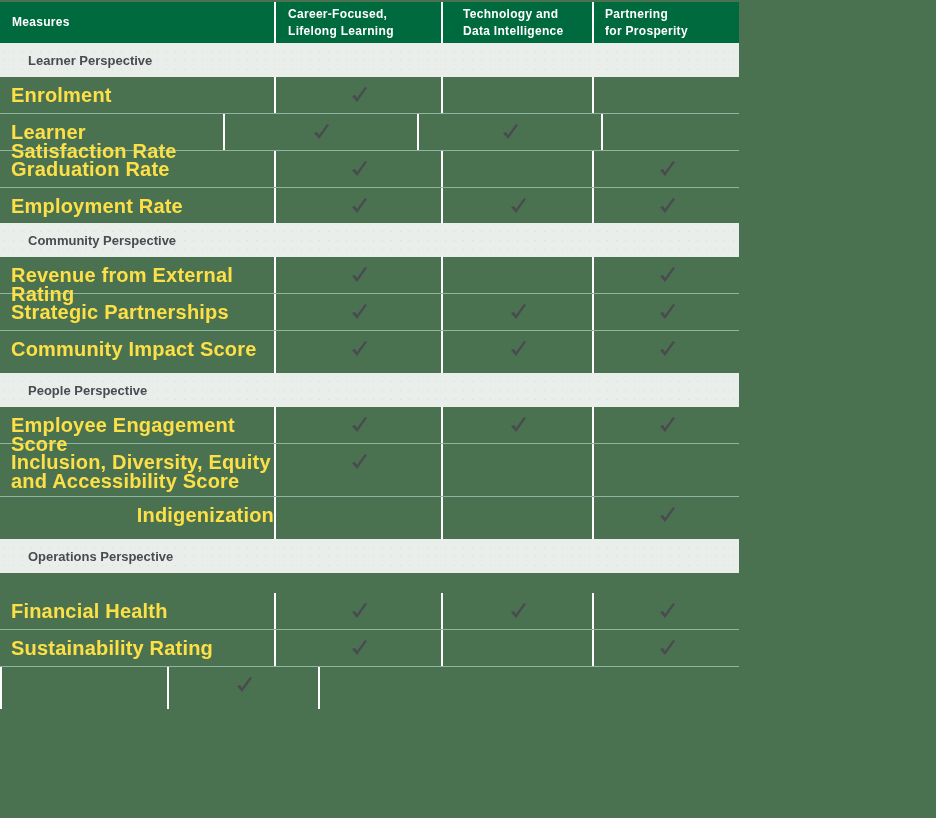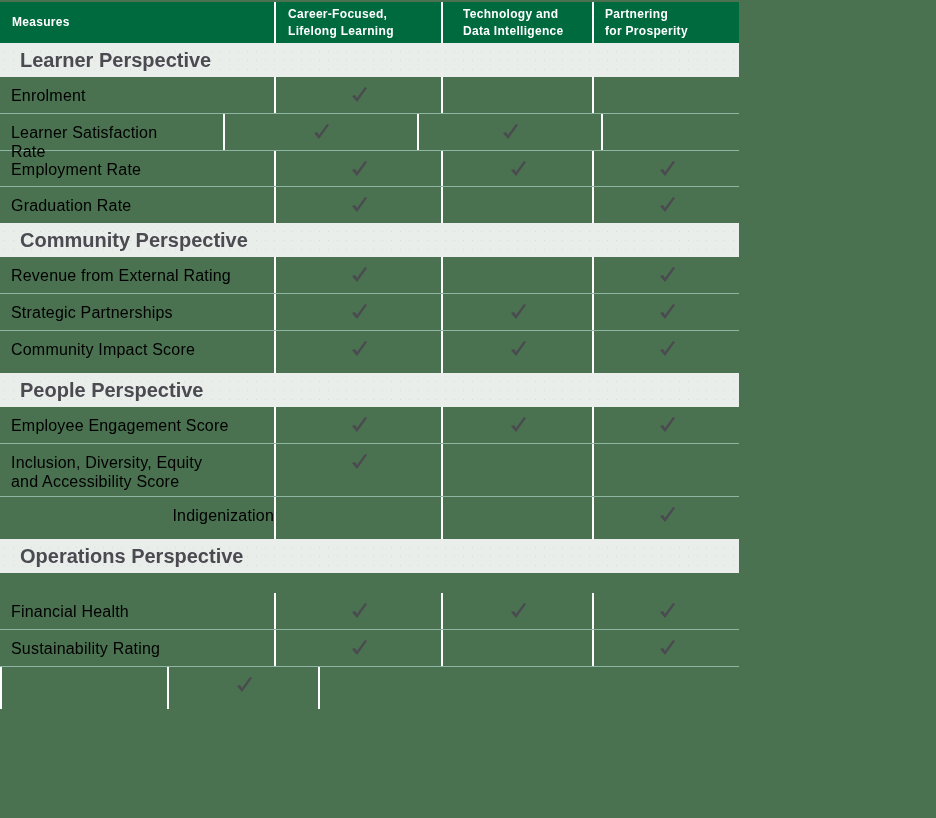--- a/index.html
+++ b/index.html
@@ -15,28 +15,28 @@
     font-weight:bold; font-size:12px; letter-spacing:0.3px;
   }
   .hdr .c { display:flex; align-items:center; line-height:17px; box-sizing:border-box; }
   .c1 { width:274px; padding-left:12px; }
   .c2 { width:165px; padding-left:12px; }
   .c3 { width:149px; padding-left:20px; }
   .c4 { width:145px; padding-left:11px; }
   .vsep { width:2px; background:#ffffff; flex:none; }
   .section {
     height:34px; background:#e9eeeb; color:#4a4a50;
-    font-weight:bold; font-size:20px; display:flex; align-items:center;
-    padding-left:20px; box-sizing:border-box;
+    font-weight:bold; font-size:13px; display:flex; align-items:center;
+    padding-left:28px; box-sizing:border-box;
     background-image: radial-gradient(#d5ddd8 0.7px, transparent 0.8px);
     background-size:9px 9px; background-position:0 4px;
   }
   .row { display:flex; box-sizing:border-box; border-top:1px solid #8db5a2; }
   .row.first { border-top:none; }
-  .row .c { box-sizing:border-box; color:#000000; font-size:16px; font-weight:normal; letter-spacing:0.2px; }
+  .row .c { box-sizing:border-box; color:#fde047; font-size:20px; font-weight:bold; letter-spacing:0.2px; }
   .row .c1 { padding-left:11px; padding-top:9px; line-height:19px; }
   .row .ck { display:flex; justify-content:center; padding-top:8px; }
   .check { width:18px; height:18px; }
 </style>
 </head>
 <body>
 
 <div class="table">
   <div class="hdr">
     <div class="c c1">
@@ -80,51 +80,51 @@
         </div>
         <div class="vsep"></div>
         <div class="c ck c3" style="padding-left:0">
           <span><svg class="check" viewBox="0 0 18 18">
               <path d="M2 11 L5 10 L7 13 L15 2 L17 3 L7 17 Z" fill="#4a4a50"></path>
             </svg></span>
         </div>
         <div class="vsep"></div>
         <div class="c ck c4" style="padding-left:0"></div>
       </div>
+      <div class="row" style="height: 37px;">
+        <div class="c c1"><span>Graduation Rate</span></div>
+        <div class="vsep"></div>
+        <div class="c ck c2" style="padding-left:0">
+          <span><svg class="check" viewBox="0 0 18 18">
+              <path d="M2 11 L5 10 L7 13 L15 2 L17 3 L7 17 Z" fill="#4a4a50"></path>
+            </svg></span>
+        </div>
+        <div class="vsep"></div>
+        <div class="c ck c3" style="padding-left:0"></div>
+        <div class="vsep"></div>
+        <div class="c ck c4" style="padding-left:0">
+          <span><svg class="check" viewBox="0 0 18 18">
+              <path d="M2 11 L5 10 L7 13 L15 2 L17 3 L7 17 Z" fill="#4a4a50"></path>
+            </svg></span>
+        </div>
+      </div>
       <div class="row" style="height: 36px;">
         <div class="c c1"><span>Employment Rate</span></div>
         <div class="vsep"></div>
         <div class="c ck c2" style="padding-left:0">
           <span><svg class="check" viewBox="0 0 18 18">
               <path d="M2 11 L5 10 L7 13 L15 2 L17 3 L7 17 Z" fill="#4a4a50"></path>
             </svg></span>
         </div>
         <div class="vsep"></div>
         <div class="c ck c3" style="padding-left:0">
           <span><svg class="check" viewBox="0 0 18 18">
               <path d="M2 11 L5 10 L7 13 L15 2 L17 3 L7 17 Z" fill="#4a4a50"></path>
             </svg></span>
         </div>
-        <div class="vsep"></div>
-        <div class="c ck c4" style="padding-left:0">
-          <span><svg class="check" viewBox="0 0 18 18">
-              <path d="M2 11 L5 10 L7 13 L15 2 L17 3 L7 17 Z" fill="#4a4a50"></path>
-            </svg></span>
-        </div>
-      </div>
-      <div class="row" style="height: 37px;">
-        <div class="c c1"><span>Graduation Rate</span></div>
-        <div class="vsep"></div>
-        <div class="c ck c2" style="padding-left:0">
-          <span><svg class="check" viewBox="0 0 18 18">
-              <path d="M2 11 L5 10 L7 13 L15 2 L17 3 L7 17 Z" fill="#4a4a50"></path>
-            </svg></span>
-        </div>
-        <div class="vsep"></div>
-        <div class="c ck c3" style="padding-left:0"></div>
         <div class="vsep"></div>
         <div class="c ck c4" style="padding-left:0">
           <span><svg class="check" viewBox="0 0 18 18">
               <path d="M2 11 L5 10 L7 13 L15 2 L17 3 L7 17 Z" fill="#4a4a50"></path>
             </svg></span>
         </div>
       </div>
       <div class="section">Community Perspective</div>
       <div class="row first" style="height: 36px;">
         <div class="c c1"><span>Revenue from External Rating</span></div>

